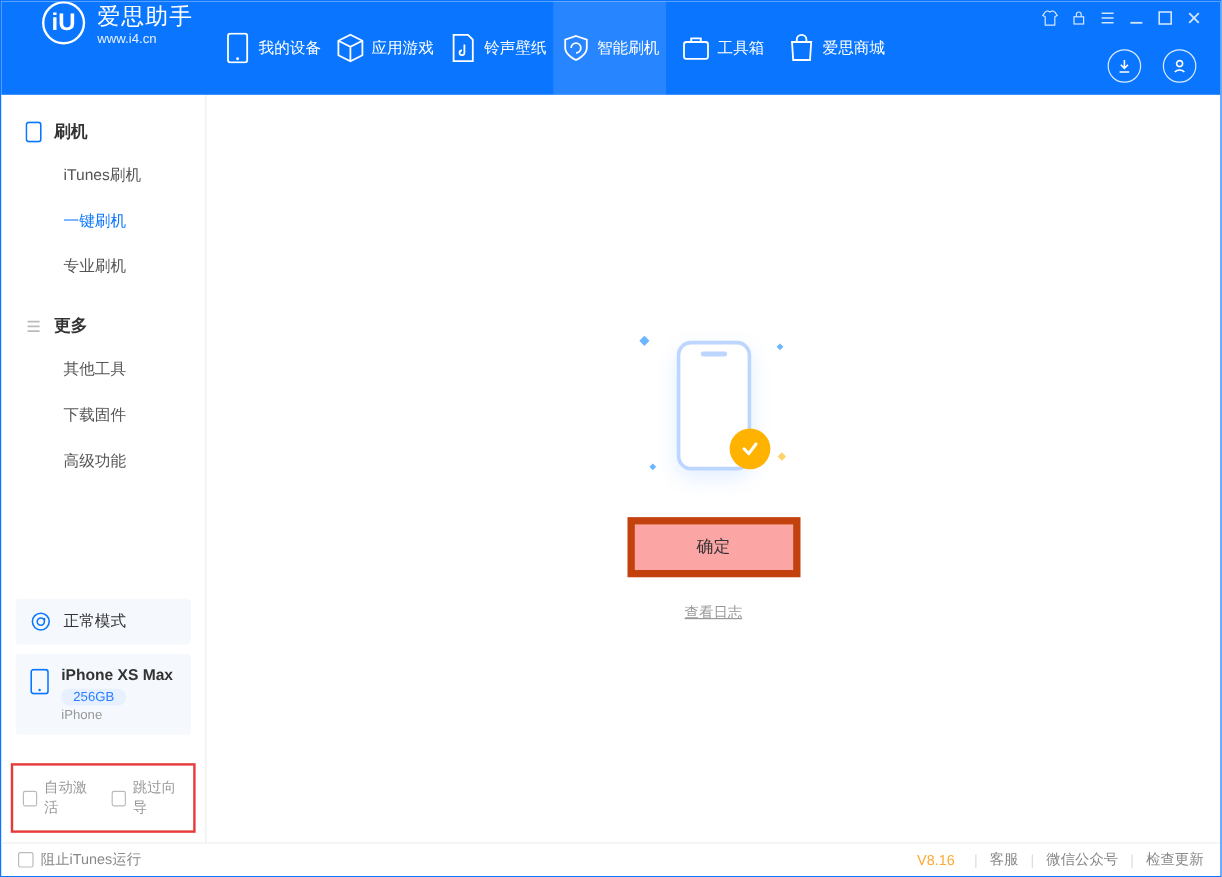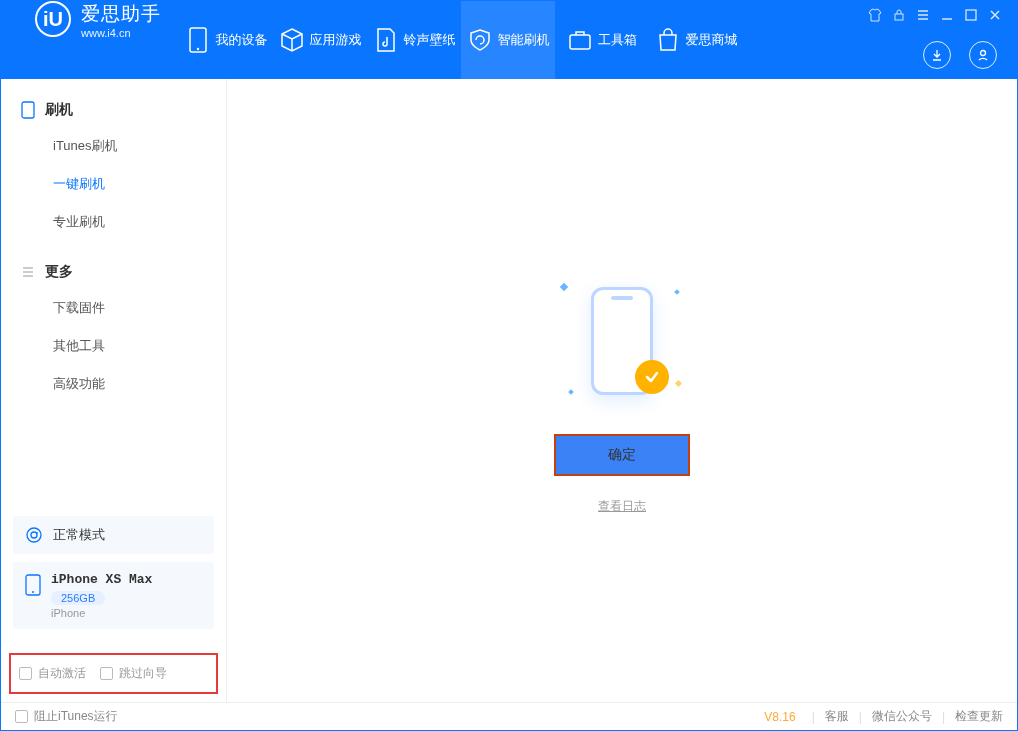--- a/index.html
+++ b/index.html
@@ -18,30 +18,30 @@
 .nav-icon { width: 26px; height: 26px; display: flex; align-items: center; justify-content: center; }
 .nav-label { font-size: 13px; }
 
 .header-right { position: absolute; right: 14px; top: 6px; display: flex; gap: 8px; align-items: center; }
 .hr-icon { width: 16px; height: 16px; opacity: .82; cursor: pointer; display:flex; align-items:center; justify-content:center; }
 .header-right-big { position: absolute; right: 20px; bottom: 10px; display: flex; gap: 18px; }
 .circ-btn { width: 28px; height: 28px; border: 1.5px solid rgba(255,255,255,.85); border-radius: 50%; display:flex; align-items:center; justify-content:center; cursor:pointer; }
 
 
 .body { display: flex; height: calc(100% - 78px - 28px); }
-.sidebar { width: 226px; border-right: 1px solid #eee; display: flex; flex-direction: column; }
+.sidebar { width: 171px; border-right: 1px solid #eee; display: flex; flex-direction: column; }
 .side-scroll { flex: 1; overflow: auto; padding-top: 14px; }
 .side-group-header { display: flex; align-items: center; gap: 10px; padding: 8px 20px; font-size: 14px; font-weight: 600; color: #333; }
 .side-item { padding: 10px 20px 10px 52px; font-size: 13px; color: #555; cursor: pointer; }
 .side-item.active { color: #0a76ff; }
 .side-spacer { height: 14px; }
 
 .device-cards { padding: 8px 12px 12px; }
 .card { background: #f5f8fc; border-radius: 3px; padding: 10px 12px; margin-bottom: 8px; display: flex; align-items: center; gap: 10px; font-size: 13px; color: #333; }
-.card .sub { display:block;font-family:Liberation Mono, monospace; }
+.card .sub { display:block; }
 .badge { display:inline-block; background:#e6f0ff; color:#2a7dff; font-size:11px; padding:1px 10px; border-radius:10px; margin-top:4px; }
 .card .muted { color:#999; font-size:11px; margin-top:2px; display:block; }
 
 .option-row { border: 2px solid #e63a3a; margin: 4px 8px 8px; padding: 10px 8px; display:flex; gap: 14px; align-items:center; }
 .chk { display:flex; align-items:center; gap:6px; font-size:12px; color:#999; cursor:pointer; }
 .chk-box { width:13px; height:13px; border:1px solid #bbb; border-radius:2px; }
 
 
 .main { flex:1; display:flex; align-items:center; justify-content:center; }
 .center { text-align:center; }
@@ -49,21 +49,21 @@
 .phone-shape { width: 62px; height: 108px; border: 3px solid #bcd6ff; border-radius: 12px; background:#fff; position:relative; box-shadow: 0 6px 18px rgba(10,118,255,.12); }
 .phone-shape::before { content:""; position:absolute; top:6px; left:50%; transform:translateX(-50%); width:22px; height:4px; background:#bcd6ff; border-radius:3px; }
 .check-badge { position:absolute; right: 28px; bottom: 22px; width:34px; height:34px; border-radius:50%; background:#ffb300; display:flex; align-items:center; justify-content:center; color:#fff; font-weight:bold; }
 .sparkle { position:absolute; width:6px; height:6px; background:#6bb6ff; transform: rotate(45deg); }
 .sparkle.s1 { top:18px; left:14px; }
 .sparkle.s2 { bottom:22px; left:22px; width:4px; height:4px; }
 .sparkle.s3 { top:24px; right:18px; width:4px; height:4px; }
 .sparkle.s4 { bottom:30px; right:16px; width:5px; height:5px; background:#ffd36b; }
 
 .success-text { font-size: 20px; color:#333; margin-bottom: 28px; letter-spacing:1px; }
-.ok-btn { border:2px solid #c2410c; background:#3b82f6; font-size:14px; color:#333; padding:10px 52px; cursor:pointer; margin-bottom:20px; }
+.ok-btn { border:6px solid #c2410c; background:#fca5a5; font-size:14px; color:#333; padding:10px 52px; cursor:pointer; margin-bottom:20px; }
 .log-link { font-size:12px; color:#999; text-decoration:underline; cursor:pointer; }
 
 
 .footer { height: 28px; border-top: 1px solid #eee; display:flex; align-items:center; padding: 0 14px; font-size:12px; color:#888; }
 .footer .chk { color:#888; }
 .footer-right { margin-left:auto; display:flex; align-items:center; gap:10px; }
 .footer-right .sep { color:#ddd; }
 .footer-link { color:#888; cursor:pointer; }
 .ver { color:#ffa833; margin-right:6px; }
 
@@ -200,22 +200,22 @@
       <div class="side-item">专业刷机</div>
       <div class="side-spacer"></div>
       <div class="side-group-header">
         <span>
             <svg width="14" height="14" viewBox="0 0 14 14">
               <path d="M2 3 H12 M2 7 H12 M2 11 H12" stroke="#bbb" stroke-width="1.5"></path>
             </svg>
           </span>
         <span>更多</span>
       </div>
+      <div class="side-item">其他工具</div>
       <div class="side-item">下载固件</div>
-      <div class="side-item">其他工具</div>
       <div class="side-item">高级功能</div>
     </div>
 
     <div class="device-cards">
       <div class="card">
         <span>
             <svg width="18" height="18" viewBox="0 0 18 18">
               <circle cx="9" cy="9" r="7" fill="none" stroke="#0a76ff" stroke-width="1.3"></circle>
               <path d="M6 9 A3 3 0 0 1 12 9 M12 9 L12 6 M6 9 A3 3 0 0 0 12 9" fill="none" stroke="#0a76ff" stroke-width="1.3"></path>
             </svg>

